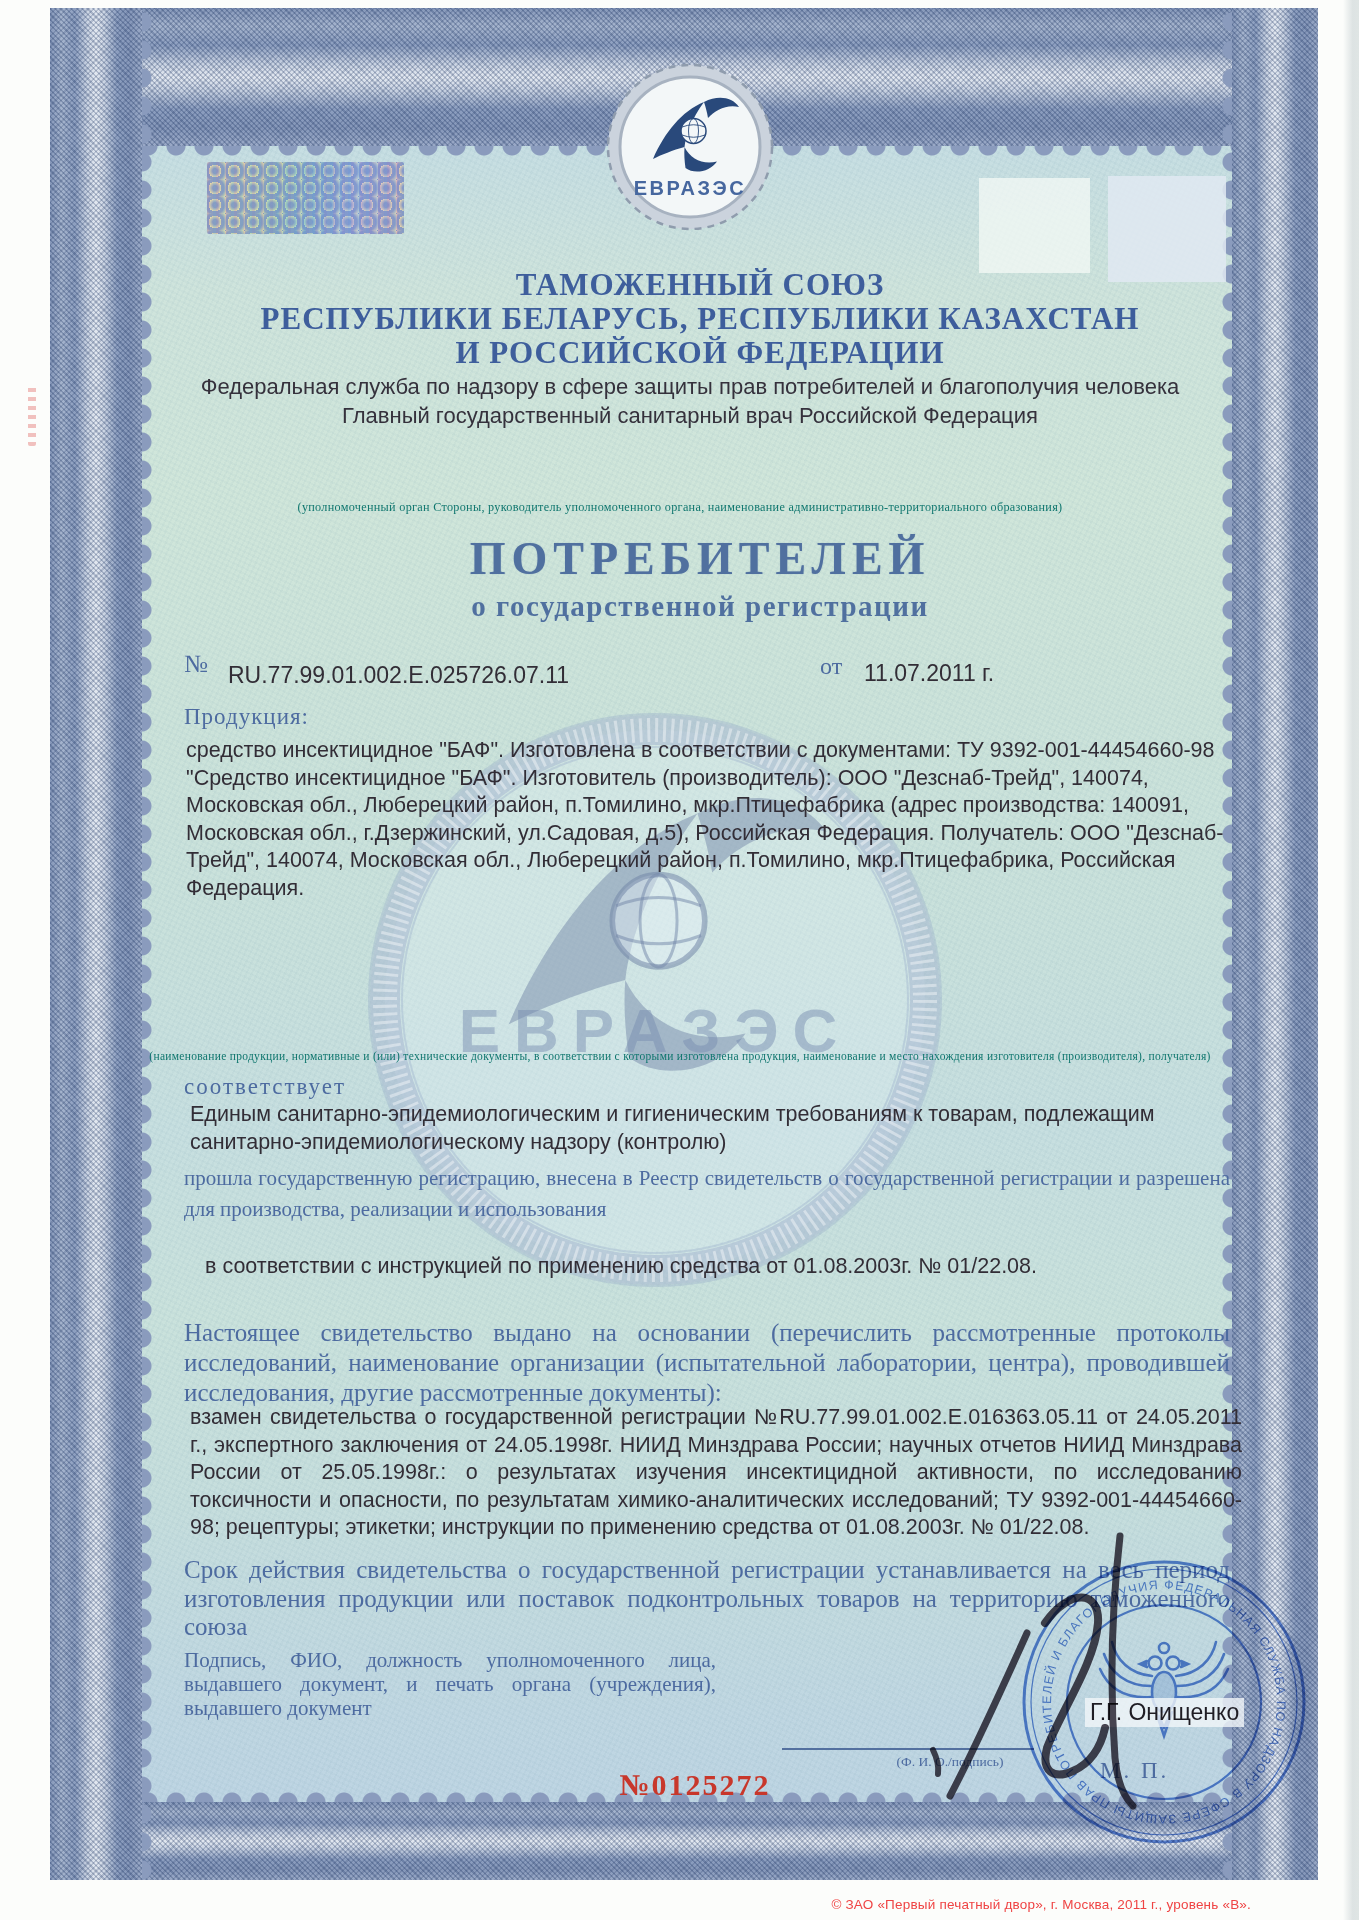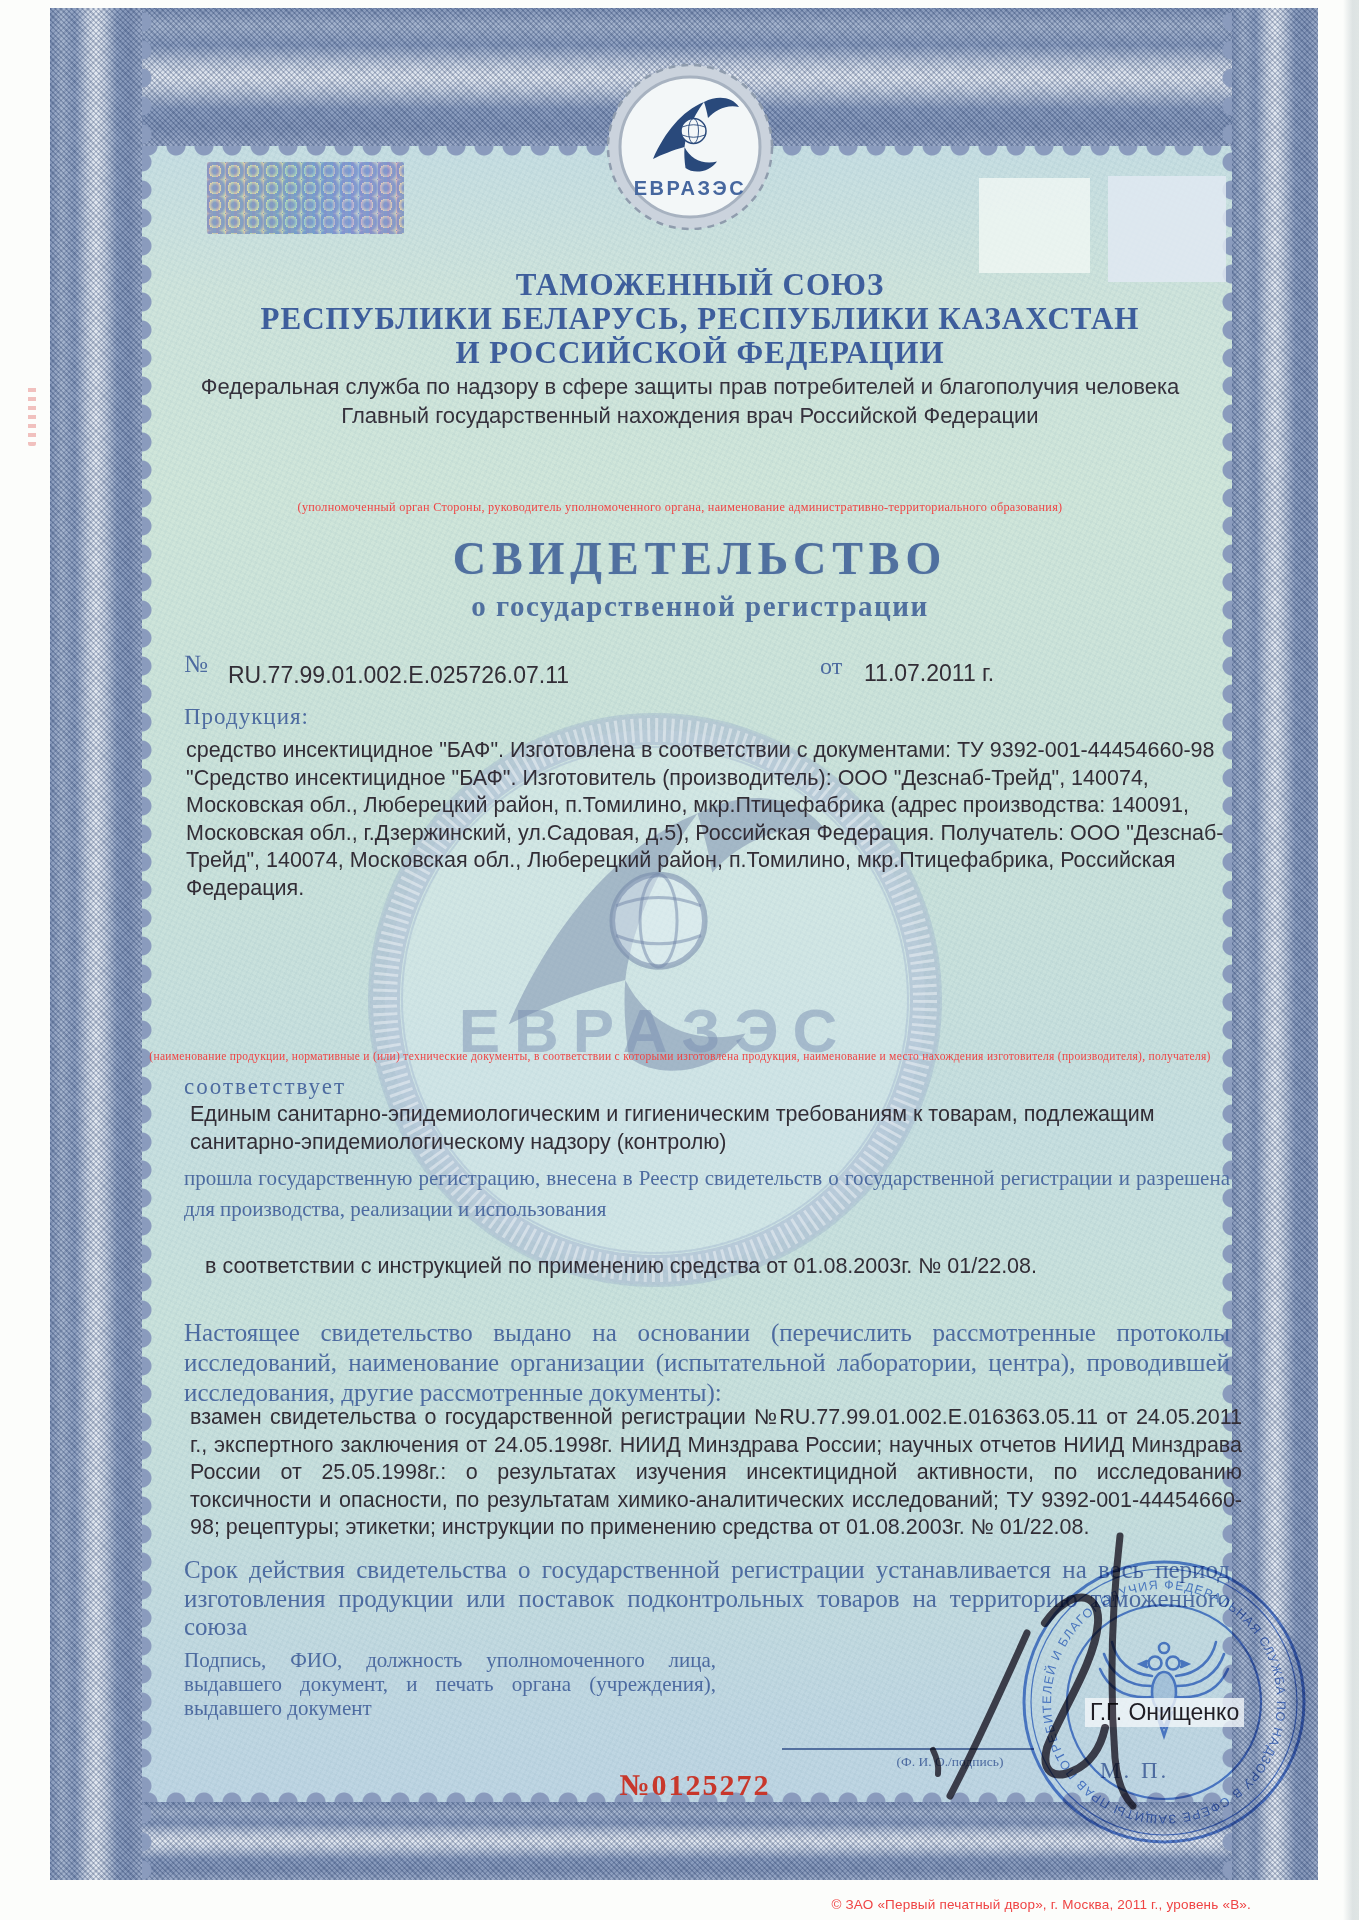--- a/index.html
+++ b/index.html
@@ -51,21 +51,21 @@
   .patch1{position:absolute;left:979px;top:178px;width:111px;height:95px;background:rgba(244,250,246,.75);}
   .patch2{position:absolute;left:1108px;top:176px;width:118px;height:106px;background:rgba(224,233,242,.85);}
   .red-artifact{position:absolute;left:28px;top:386px;width:8px;height:60px;opacity:.55;border-radius:2px;
     background:repeating-linear-gradient(0deg,rgba(218,70,66,.6) 0 4px,transparent 4px 9px);}
   
   .serifT{font-family:"Liberation Serif","DejaVu Serif",serif;}
   .abs{position:absolute;}
   .ctr{text-align:center;}
   .union-line{left:150px;width:1100px;font-weight:bold;color:#3e5e9c;font-size:31px;letter-spacing:1px;line-height:34px;}
   .authority-line{left:100px;width:1180px;color:#35313c;font-size:22px;line-height:29px;}
-  .small-caption{left:90px;width:1180px;color:#ef4444;font-size:12.2px;letter-spacing:.3px;}
+  .small-caption{left:90px;width:1180px;color:#0f766e;font-size:12.2px;letter-spacing:.3px;}
   .doc-title{left:150px;width:1100px;font-weight:bold;color:#50709f;font-size:46px;letter-spacing:6px;
     text-shadow:0 0 1px rgba(80,110,160,.45);}
   .doc-subtitle{left:150px;width:1100px;font-weight:bold;color:#50709f;font-size:29px;letter-spacing:1.5px;}
   .tmpl{color:#4d6ba0;}
   .filled{color:#322d36;}
   .just{text-align:justify;text-align-last:left;}
   .serial-red{color:#c8372b;font-weight:bold;font-size:30px;letter-spacing:2px;}
   .sig-rule{left:782px;top:1748px;width:252px;border-top:2px solid #53709f;height:0;}
   .blend{mix-blend-mode:multiply;}
   .signer-name{background:rgba(243,247,250,.78);padding:1px 5px;color:#1f1d24;font-size:23px;}
@@ -118,25 +118,25 @@
       <path d="M80,94 Q103,85 126,94 M80,110 Q103,119 126,110" fill="none" stroke="#29497b" stroke-width="1.8"></path>
     </g>
     <text x="85" y="133" text-anchor="middle" font-family="Liberation Sans, sans-serif" font-weight="bold" font-size="20" letter-spacing="2.5" fill="#46679f">ЕВРАЗЭС</text>
   </svg>
 
   <div class="abs serifT union-line ctr" style="top:268px;">ТАМОЖЕННЫЙ СОЮЗ</div>
   <div class="abs serifT union-line ctr" style="top:302px;">РЕСПУБЛИКИ БЕЛАРУСЬ, РЕСПУБЛИКИ КАЗАХСТАН</div>
   <div class="abs serifT union-line ctr" style="top:336px;">И РОССИЙСКОЙ ФЕДЕРАЦИИ</div>
 
   <div class="abs authority-line ctr" style="top:372px;">Федеральная служба по надзору в сфере защиты прав потребителей и благополучия человека</div>
-  <div class="abs authority-line ctr" style="top:401px;">Главный государственный нахождения врач Российской Федерации</div>
+  <div class="abs authority-line ctr" style="top:401px;">Главный государственный санитарный врач Российской Федерация</div>
 
   <div class="abs serifT small-caption ctr" style="top:500px;">(уполномоченный орган Стороны, руководитель уполномоченного органа, наименование административно-территориального образования)</div>
 
-  <div class="abs serifT doc-title ctr" style="top:532px;">СВИДЕТЕЛЬСТВО</div>
+  <div class="abs serifT doc-title ctr" style="top:532px;">ПОТРЕБИТЕЛЕЙ</div>
   <div class="abs serifT doc-subtitle ctr" style="top:590px;">о государственной регистрации</div>
 
   <div class="abs serifT tmpl" style="left:184px;top:650px;font-size:25px;">№</div>
   <div class="abs filled" style="left:228px;top:662px;font-size:23px;">RU.77.99.01.002.Е.025726.07.11</div>
   <div class="abs serifT tmpl" style="left:820px;top:653px;font-size:24px;">от</div>
   <div class="abs filled" style="left:864px;top:660px;font-size:23px;">11.07.2011 г.</div>
 
   <div class="abs serifT tmpl" style="left:184px;top:704px;font-size:23px;letter-spacing:1px;">Продукция:</div>
   <div class="abs filled" style="left:186px;top:737px;width:1048px;font-size:21.5px;line-height:27.6px;">средство инсектицидное "БАФ". Изготовлена в соответствии с документами: ТУ 9392-001-44454660-98 "Средство инсектицидное "БАФ". Изготовитель (производитель): ООО "Дезснаб-Трейд", 140074, Московская обл., Люберецкий район, п.Томилино, мкр.Птицефабрика (адрес производства: 140091, Московская обл., г.Дзержинский, ул.Садовая, д.5), Российская Федерация.  Получатель: ООО "Дезснаб-Трейд", 140074, Московская обл., Люберецкий район, п.Томилино, мкр.Птицефабрика, Российская Федерация.</div>
 

